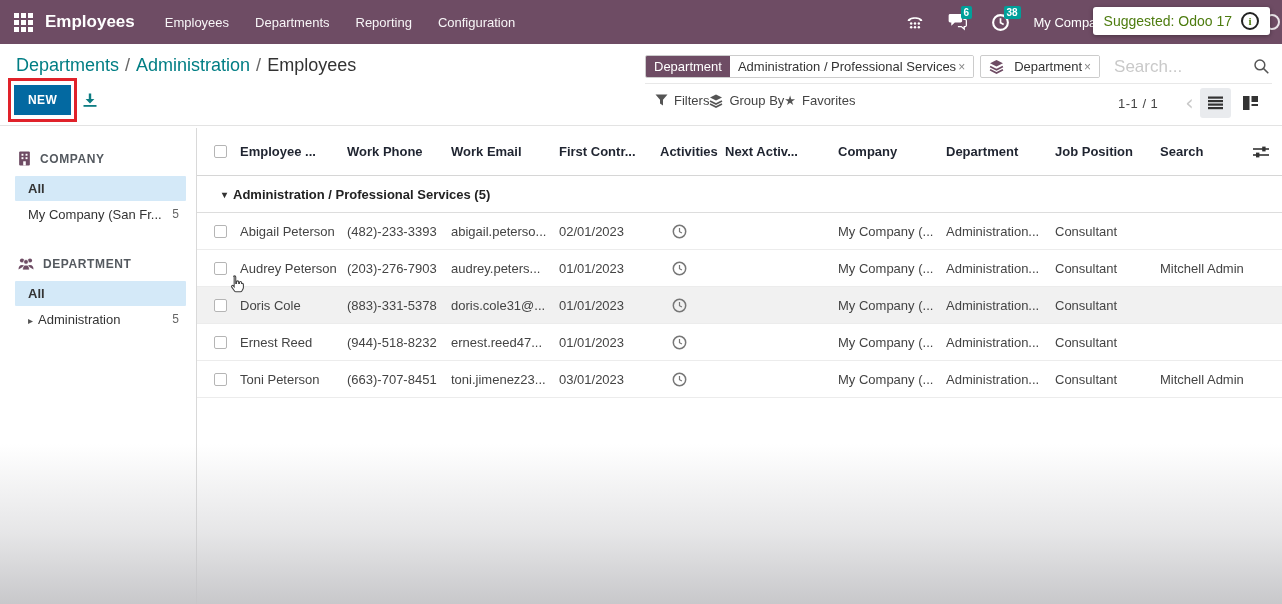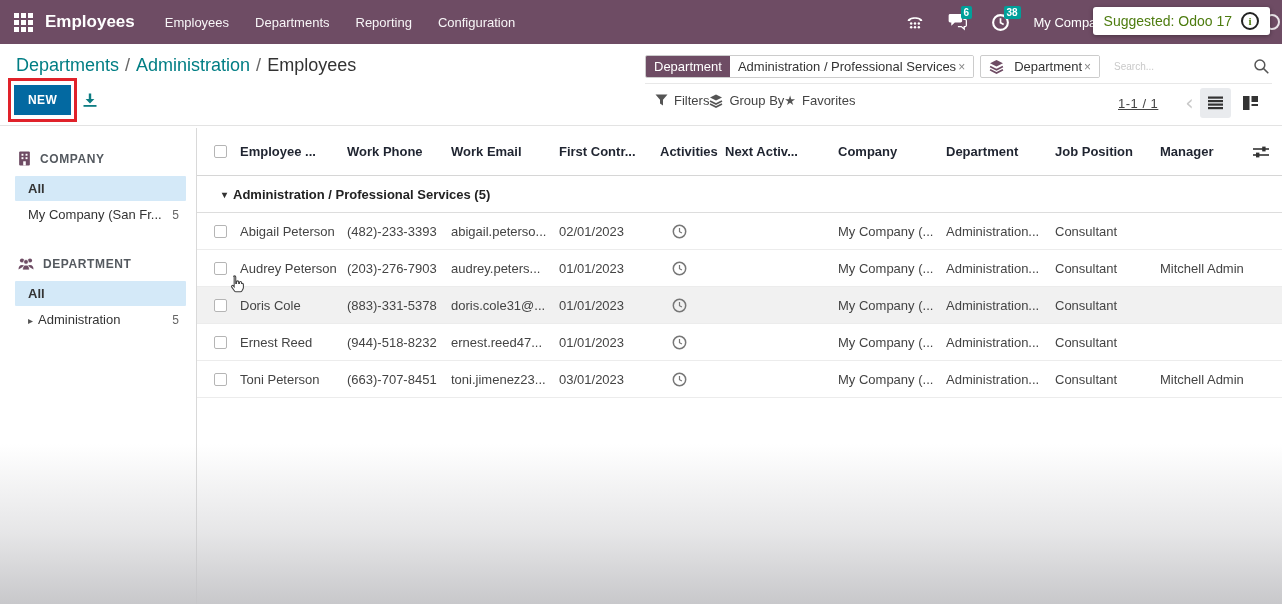--- a/index.html
+++ b/index.html
@@ -31,43 +31,43 @@
   .bc-link { color:#017e84; cursor:pointer; }
   .bc-sep { color:#666; margin:0 6px; }
   .bc-current { color:#333; }
 
   .searchbar { position:absolute; left:645px; top:6px; width:627px; height:34px; display:flex; align-items:center; border-bottom:1px solid #e8e8e8; }
   .facet { display:flex; align-items:stretch; border:1px solid #ccc; border-radius:2px; margin-right:6px; font-size:13px; overflow:hidden; }
   .facet-label { background:#6e4c64; color:#fff; padding:3px 8px; display:flex; align-items:center; }
   .facet-value { background:#fff; color:#333; padding:3px 8px; display:flex; align-items:center; gap:2px; white-space:nowrap; }
   .facet-x { color:#888; font-size:12px; cursor:pointer; }
   .facet-icon { padding:3px 2px 3px 8px; display:flex; align-items:center; }
-  .search-placeholder { color:#c9c9c9; font-size:10px; margin-left:8px; flex:1; cursor:text; }
+  .search-placeholder { color:#c9c9c9; font-size:17px; margin-left:8px; flex:1; cursor:text; }
   .search-glass { margin-right:2px; cursor:pointer; }
 
   .new-annotation { position:absolute; left:8px; top:34px; border:3px solid #e0222a; padding:4px 3px; z-index:3; }
   .btn-new { background:#0369a1; color:#fff; border:none; font-weight:700; font-size:12px; letter-spacing:.4px; padding:8px 14px; cursor:pointer; font-family:inherit; }
   .dl-icon { position:absolute; left:82px; top:48px; color:#0e7d83; cursor:pointer; }
 
   .fgf { position:absolute; left:655px; top:49px; display:flex; font-size:13px; color:#444; }
   .fgf-item { display:flex; align-items:center; gap:6px; cursor:pointer; white-space:nowrap; }
   .star-glyph { color:#555; font-size:13px; }
 
   .pager { position:absolute; left:1118px; top:50px; display:flex; align-items:center; font-size:13px; color:#444; }
-  .pager-count { margin-right:20px; letter-spacing:.5px;text-decoration:underline; }
+  .pager-count { margin-right:20px; letter-spacing:.5px; }
   .pager-arrow { color:#c9c9c9; font-size:21px; line-height:18px; padding:0 7px; cursor:pointer; font-family:"DejaVu Sans", sans-serif; }
   .viewswitch { position:absolute; left:1200px; top:44px; display:flex; gap:4px; }
   .vs-btn { width:31px; height:30px; display:flex; align-items:center; justify-content:center; cursor:pointer; border-radius:3px; }
   .vs-active { background:#e9ebee; }
 
   
   .content { position:absolute; top:128px; left:0; right:0; bottom:0; display:flex; }
   .sidebar { width:197px; border-right:1px solid #d9d9d9; padding-top:16px; flex-shrink:0; }
   .side-title { display:flex; align-items:center; gap:9px; color:#54595f; font-size:12px; font-weight:700; letter-spacing:.6px; padding:7px 0 9px 18px; }
-  .side-item { font-size:13px; color:#333; display:flex; justify-content:space-between; align-items:center;
+  .side-item { font-size:13px; color:#333; display:flex; justify-content:space-between; 
                margin:1px 10px 1px 15px; padding:5px 7px 5px 13px; cursor:pointer; border-radius:1px; }
   .side-item.selected { background:#d4e9f8; font-weight:700; }
   .side-item .count { color:#666; font-size:12px; font-weight:400; }
   .side-caret { color:#555; font-size:10px; margin-right:5px; }
   .side-gap { height:22px; }
 
   .main { flex:1; position:relative; }
   .thead { display:flex; align-items:center; height:48px; border-bottom:1px solid #d6d6d6; font-size:13px; font-weight:700; color:#1f2430; }
   .trow { display:flex; align-items:center; height:37px; border-bottom:1px solid #ececec; font-size:13px; color:#444; background:#fff; }
   .trow.hl { background:#f1f1f1; }
@@ -300,21 +300,21 @@
         </div>
       <div class="c col-name">Employee ...</div>
       <div class="c col-phone">Work Phone</div>
       <div class="c col-email">Work Email</div>
       <div class="c col-date">First Contr...</div>
       <div class="c col-act" style="padding-left:0;">Activities</div>
       <div class="c col-next">Next Activ...</div>
       <div class="c col-company">Company</div>
       <div class="c col-dept">Department</div>
       <div class="c col-job">Job Position</div>
-      <div class="c col-mgr">Manager</div>
+      <div class="c col-mgr">Search</div>
       <div class="col-gear">
         <svg width="16" height="14" viewBox="0 0 16 14">
           <line x1="0" y1="4" x2="16" y2="4" stroke="#333" stroke-width="1.6"></line>
           <rect x="9.2" y="1.6" width="3.4" height="4.8" fill="#333"></rect>
           <line x1="0" y1="10" x2="16" y2="10" stroke="#333" stroke-width="1.6"></line>
           <rect x="3" y="7.6" width="3.4" height="4.8" fill="#333"></rect>
         </svg>
       </div>
     </div>
 

